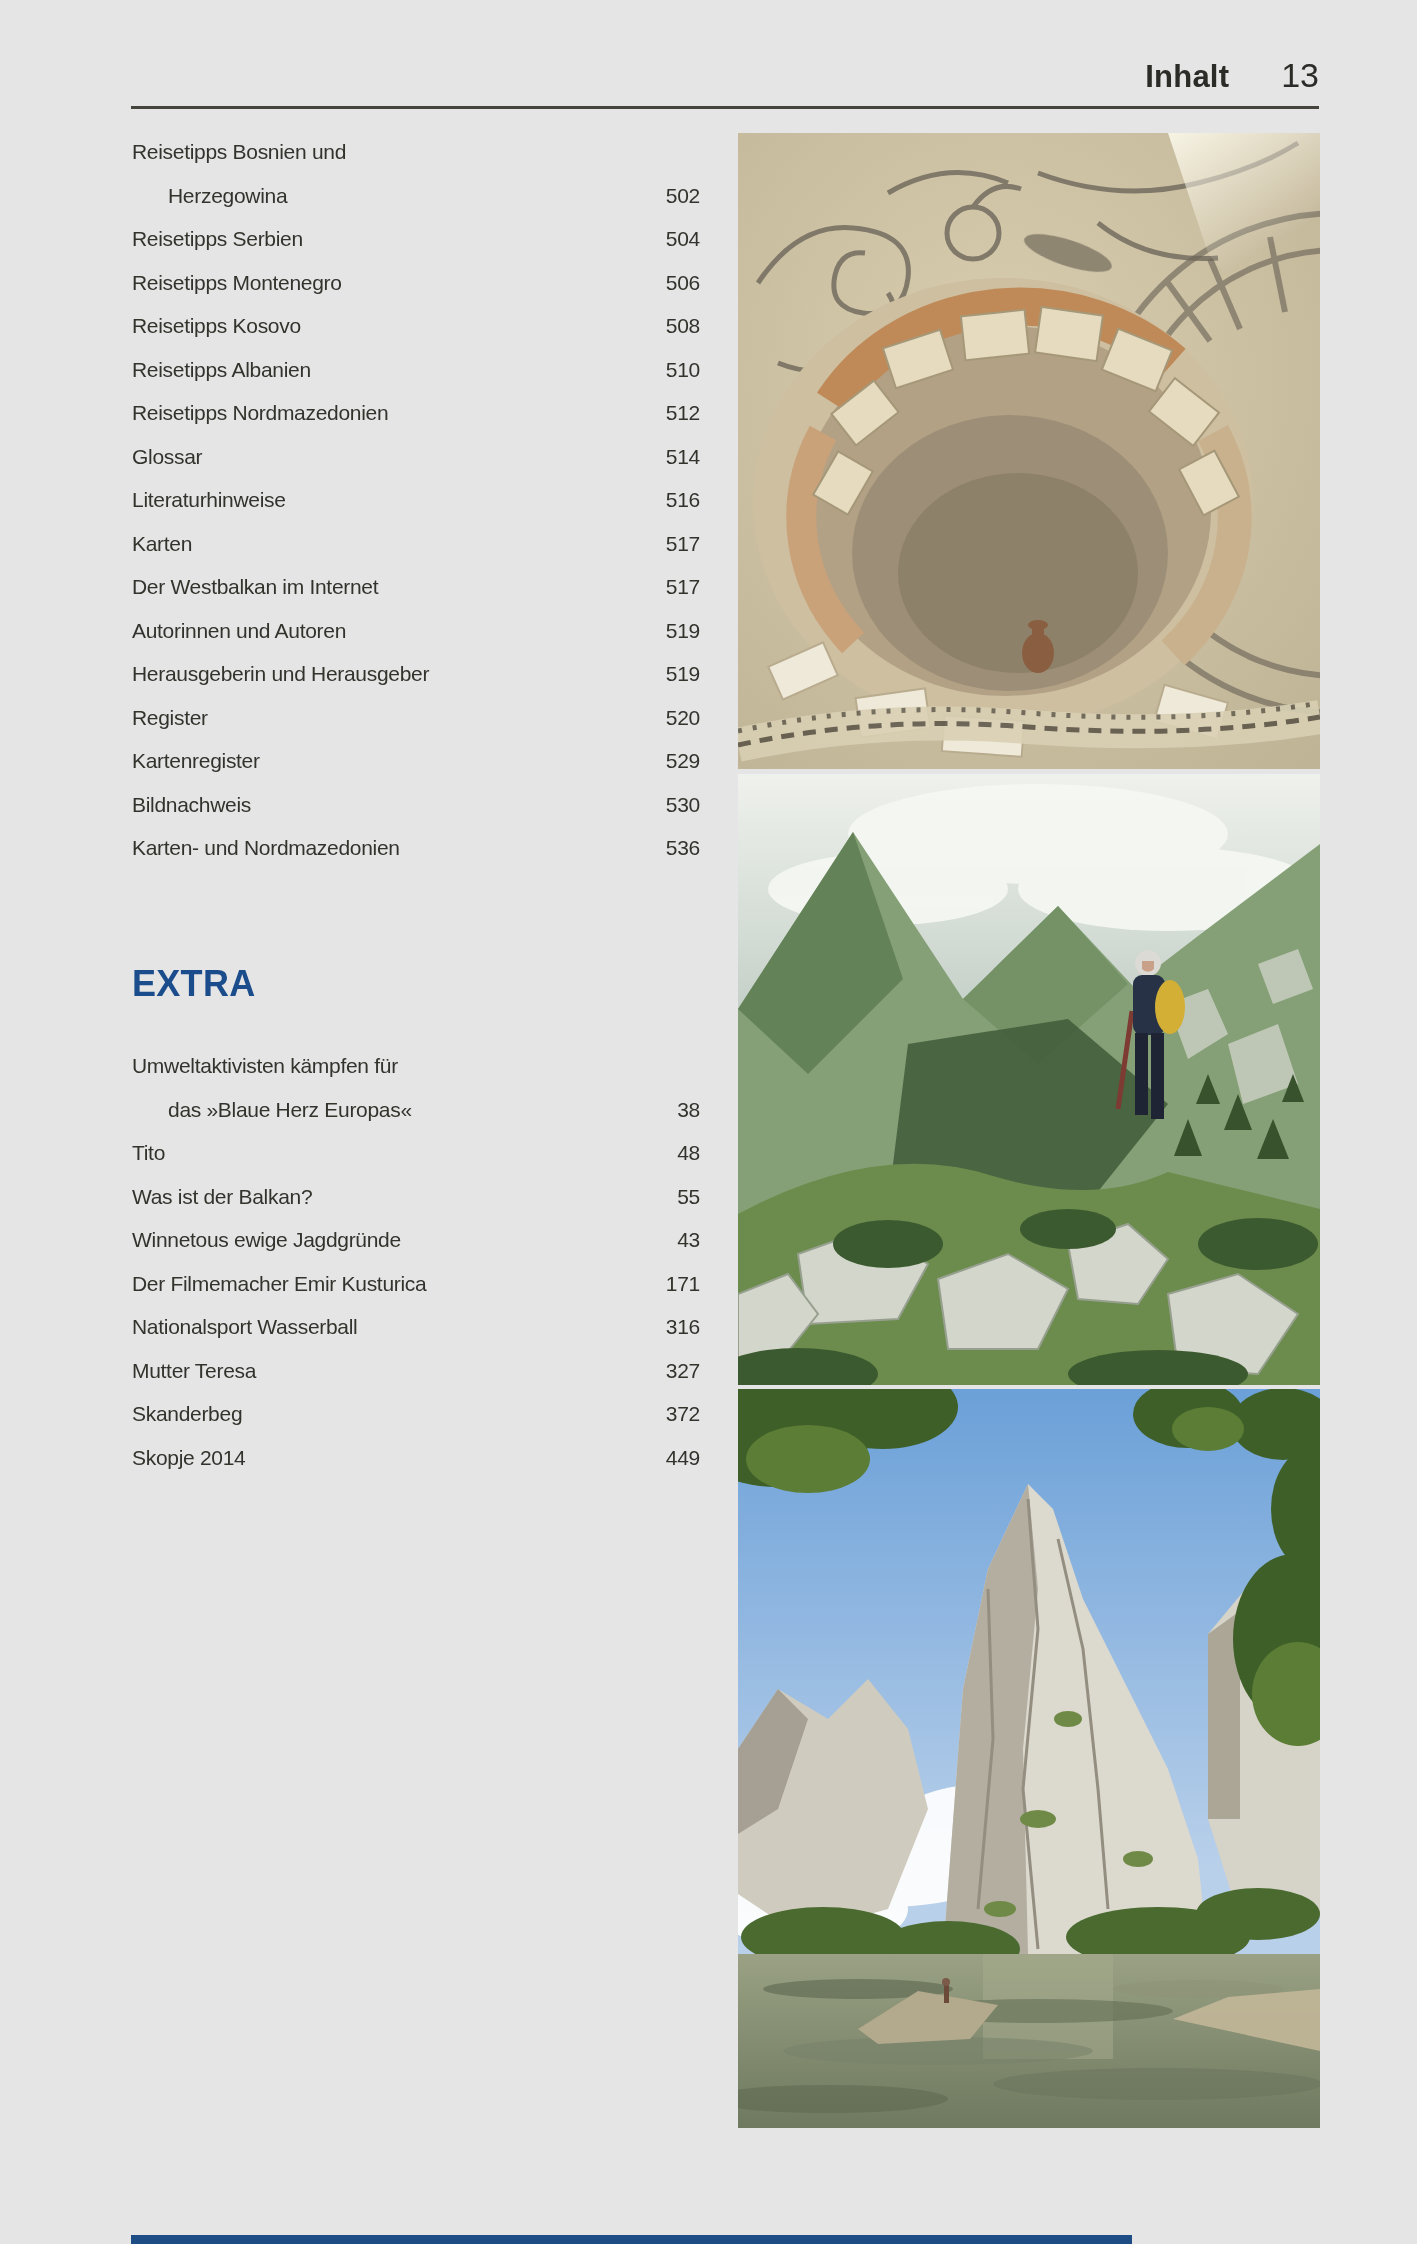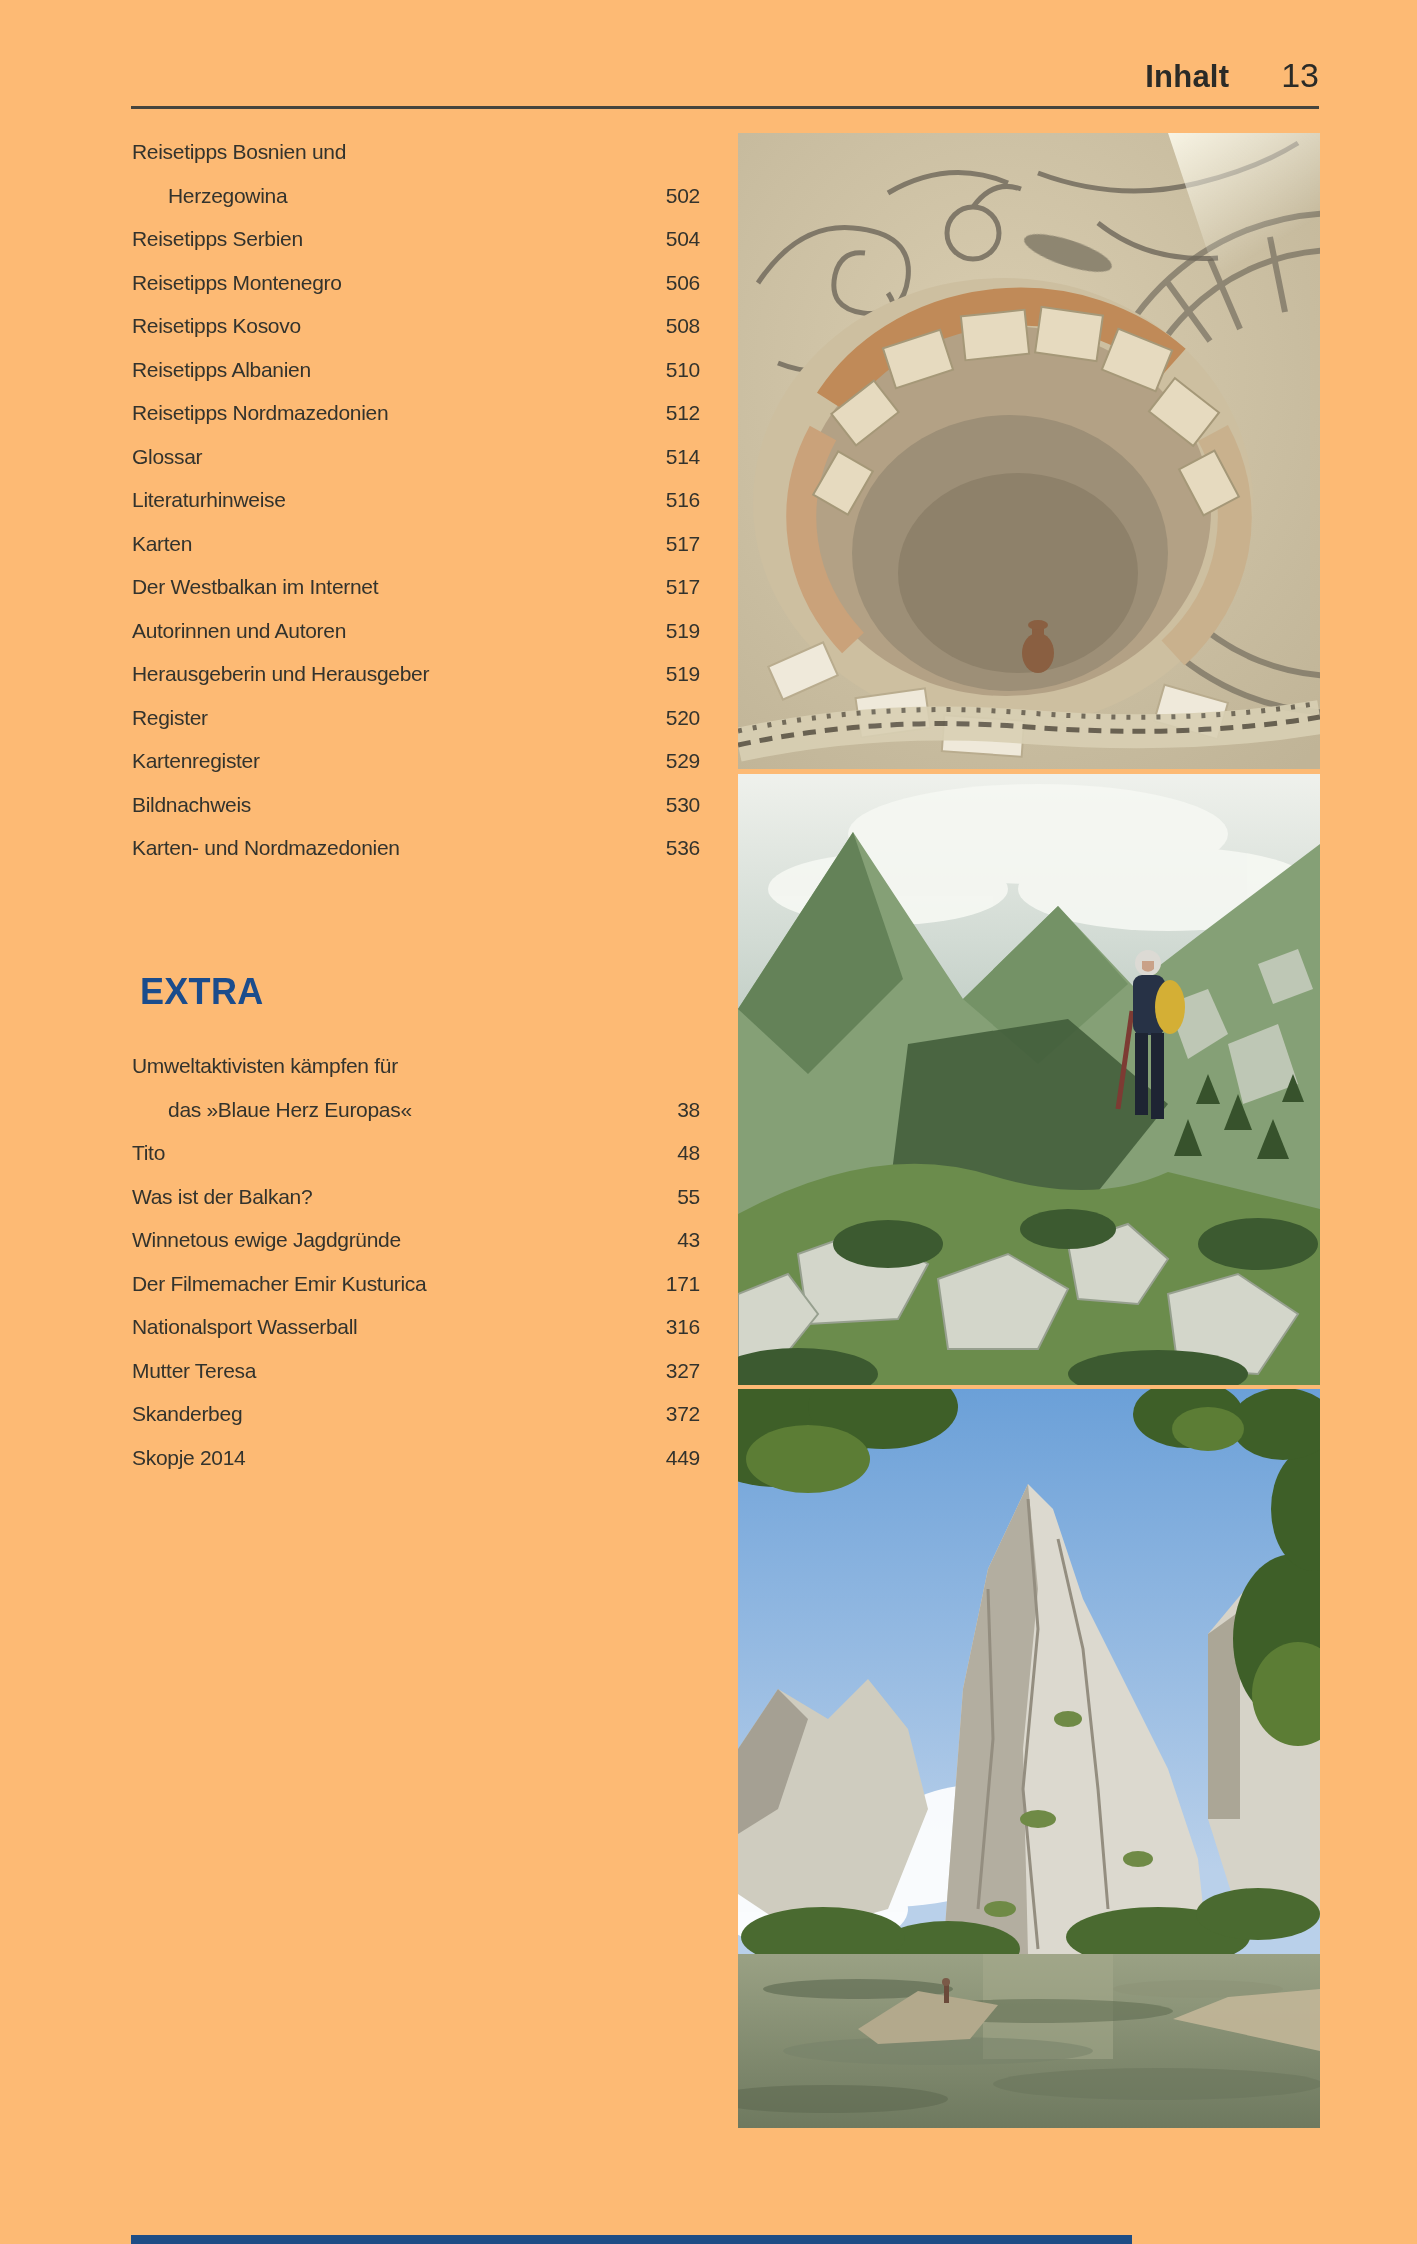--- a/index.html
+++ b/index.html
@@ -1,36 +1,36 @@
 <!DOCTYPE html>
 <html><head>
 <meta charset="utf-8">
 <style>
   * { box-sizing: border-box; }
   html,body { margin:0; padding:0; }
   .page {
     position:relative; width:1417px; height:2244px;
-    background:#fdba74; overflow:hidden;
+    background:#e5e5e5; overflow:hidden;
     font-family:"Liberation Sans", sans-serif; color:#33332d;
   }
   .pagehead {
     position:absolute; left:131px; top:56px; width:1188px; height:44px;
     display:flex; justify-content:flex-end; align-items:baseline; gap:52px;
   }
   .head-label { font-weight:bold; font-size:31px; color:#2b2b27; letter-spacing:0.2px; }
   .head-num  { font-size:34px; color:#2b2b27; }
   .rule { position:absolute; left:131px; top:106px; width:1188px; height:3px; background:#45453e; }
   .toc { position:absolute; left:132px; top:130px; width:568px; }
   .toc.extra { top:1044px; }
   .row { display:flex; justify-content:space-between; align-items:baseline;
          line-height:43.5px; font-size:21px; letter-spacing:-0.3px; }
   .lbl { white-space:nowrap; }
   .lbl.indent { padding-left:36px; }
   .pg { text-align:right; padding-left:12px; }
-  .extra-head { position:absolute; left:132px; top:962px; margin:8px;
+  .extra-head { position:absolute; left:132px; top:962px; margin:0;
                 font-size:36px; line-height:44px; font-weight:bold; letter-spacing:0.3px; }
   .photo { position:absolute; left:738px; width:582px; margin:0; }
   .photo svg { display:block; width:100%; height:100%; }
   .p1 { top:133px;  height:636px; }
   .p2 { top:774px;  height:611px; }
   .p3 { top:1389px; height:739px; }
   .footer-bar { position:absolute; left:131px; top:2235px; width:1001px; height:9px; background:#1e4d85; }
 </style>
 </head>
 <body>

